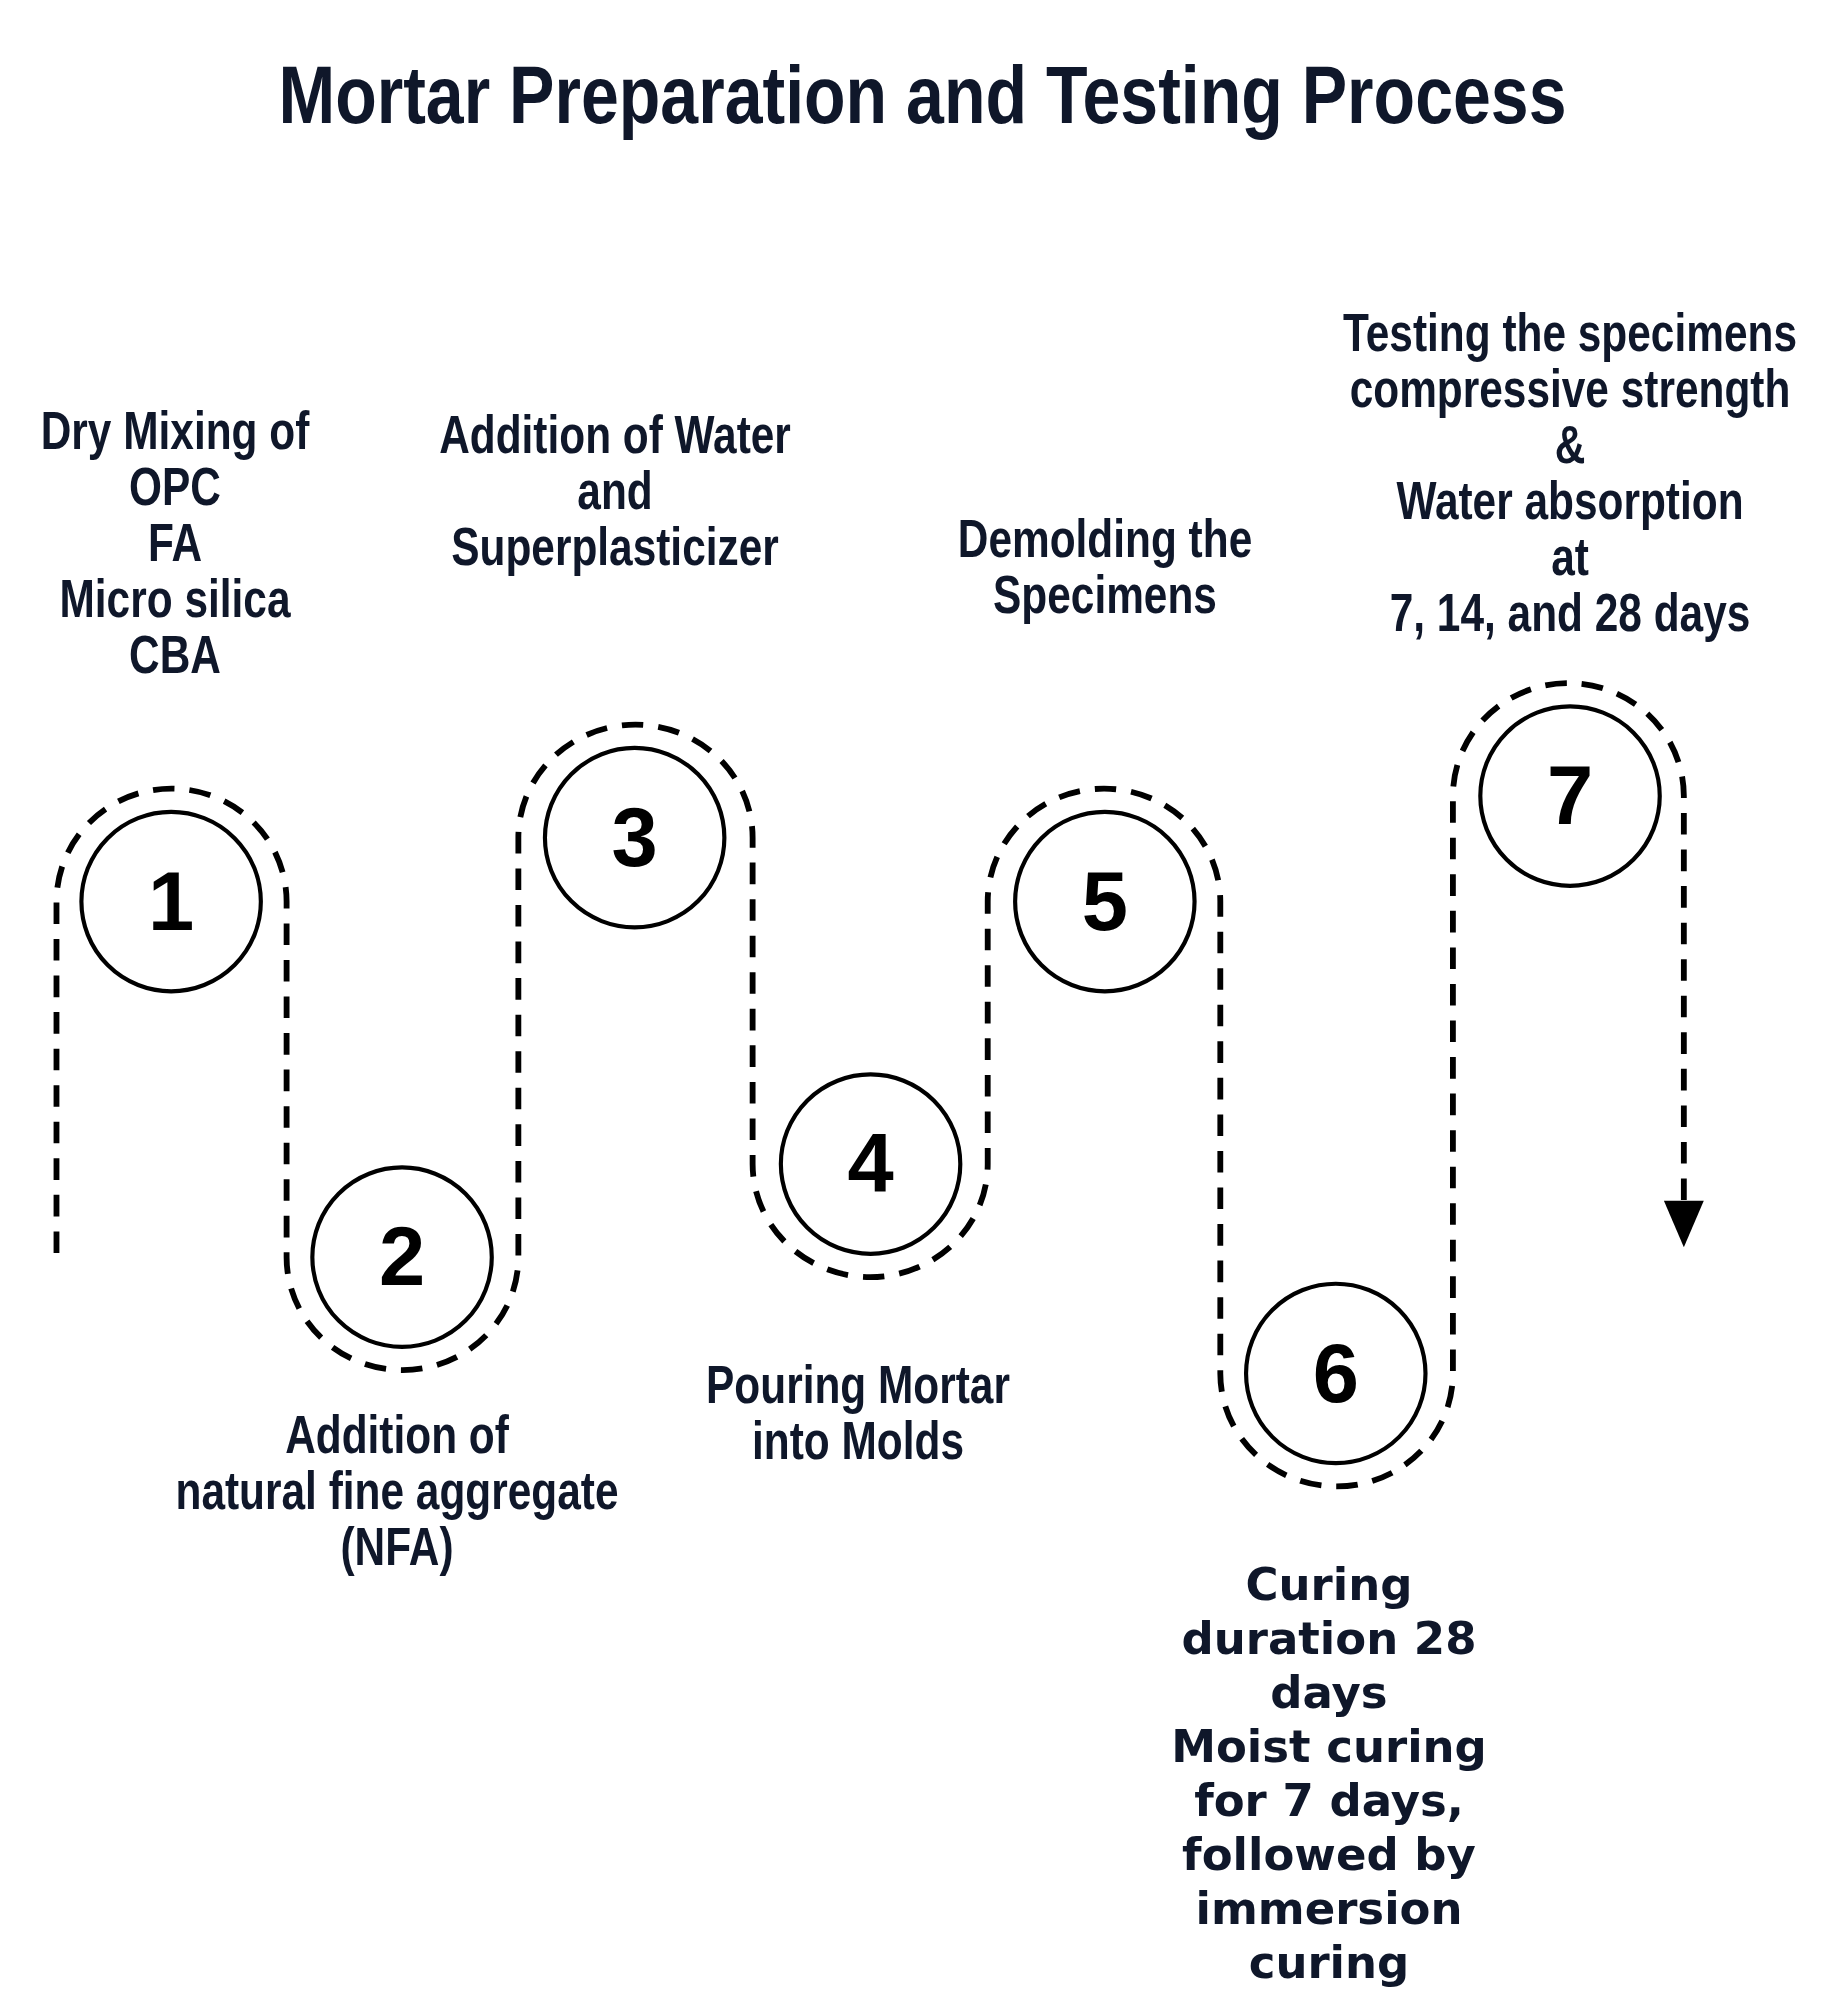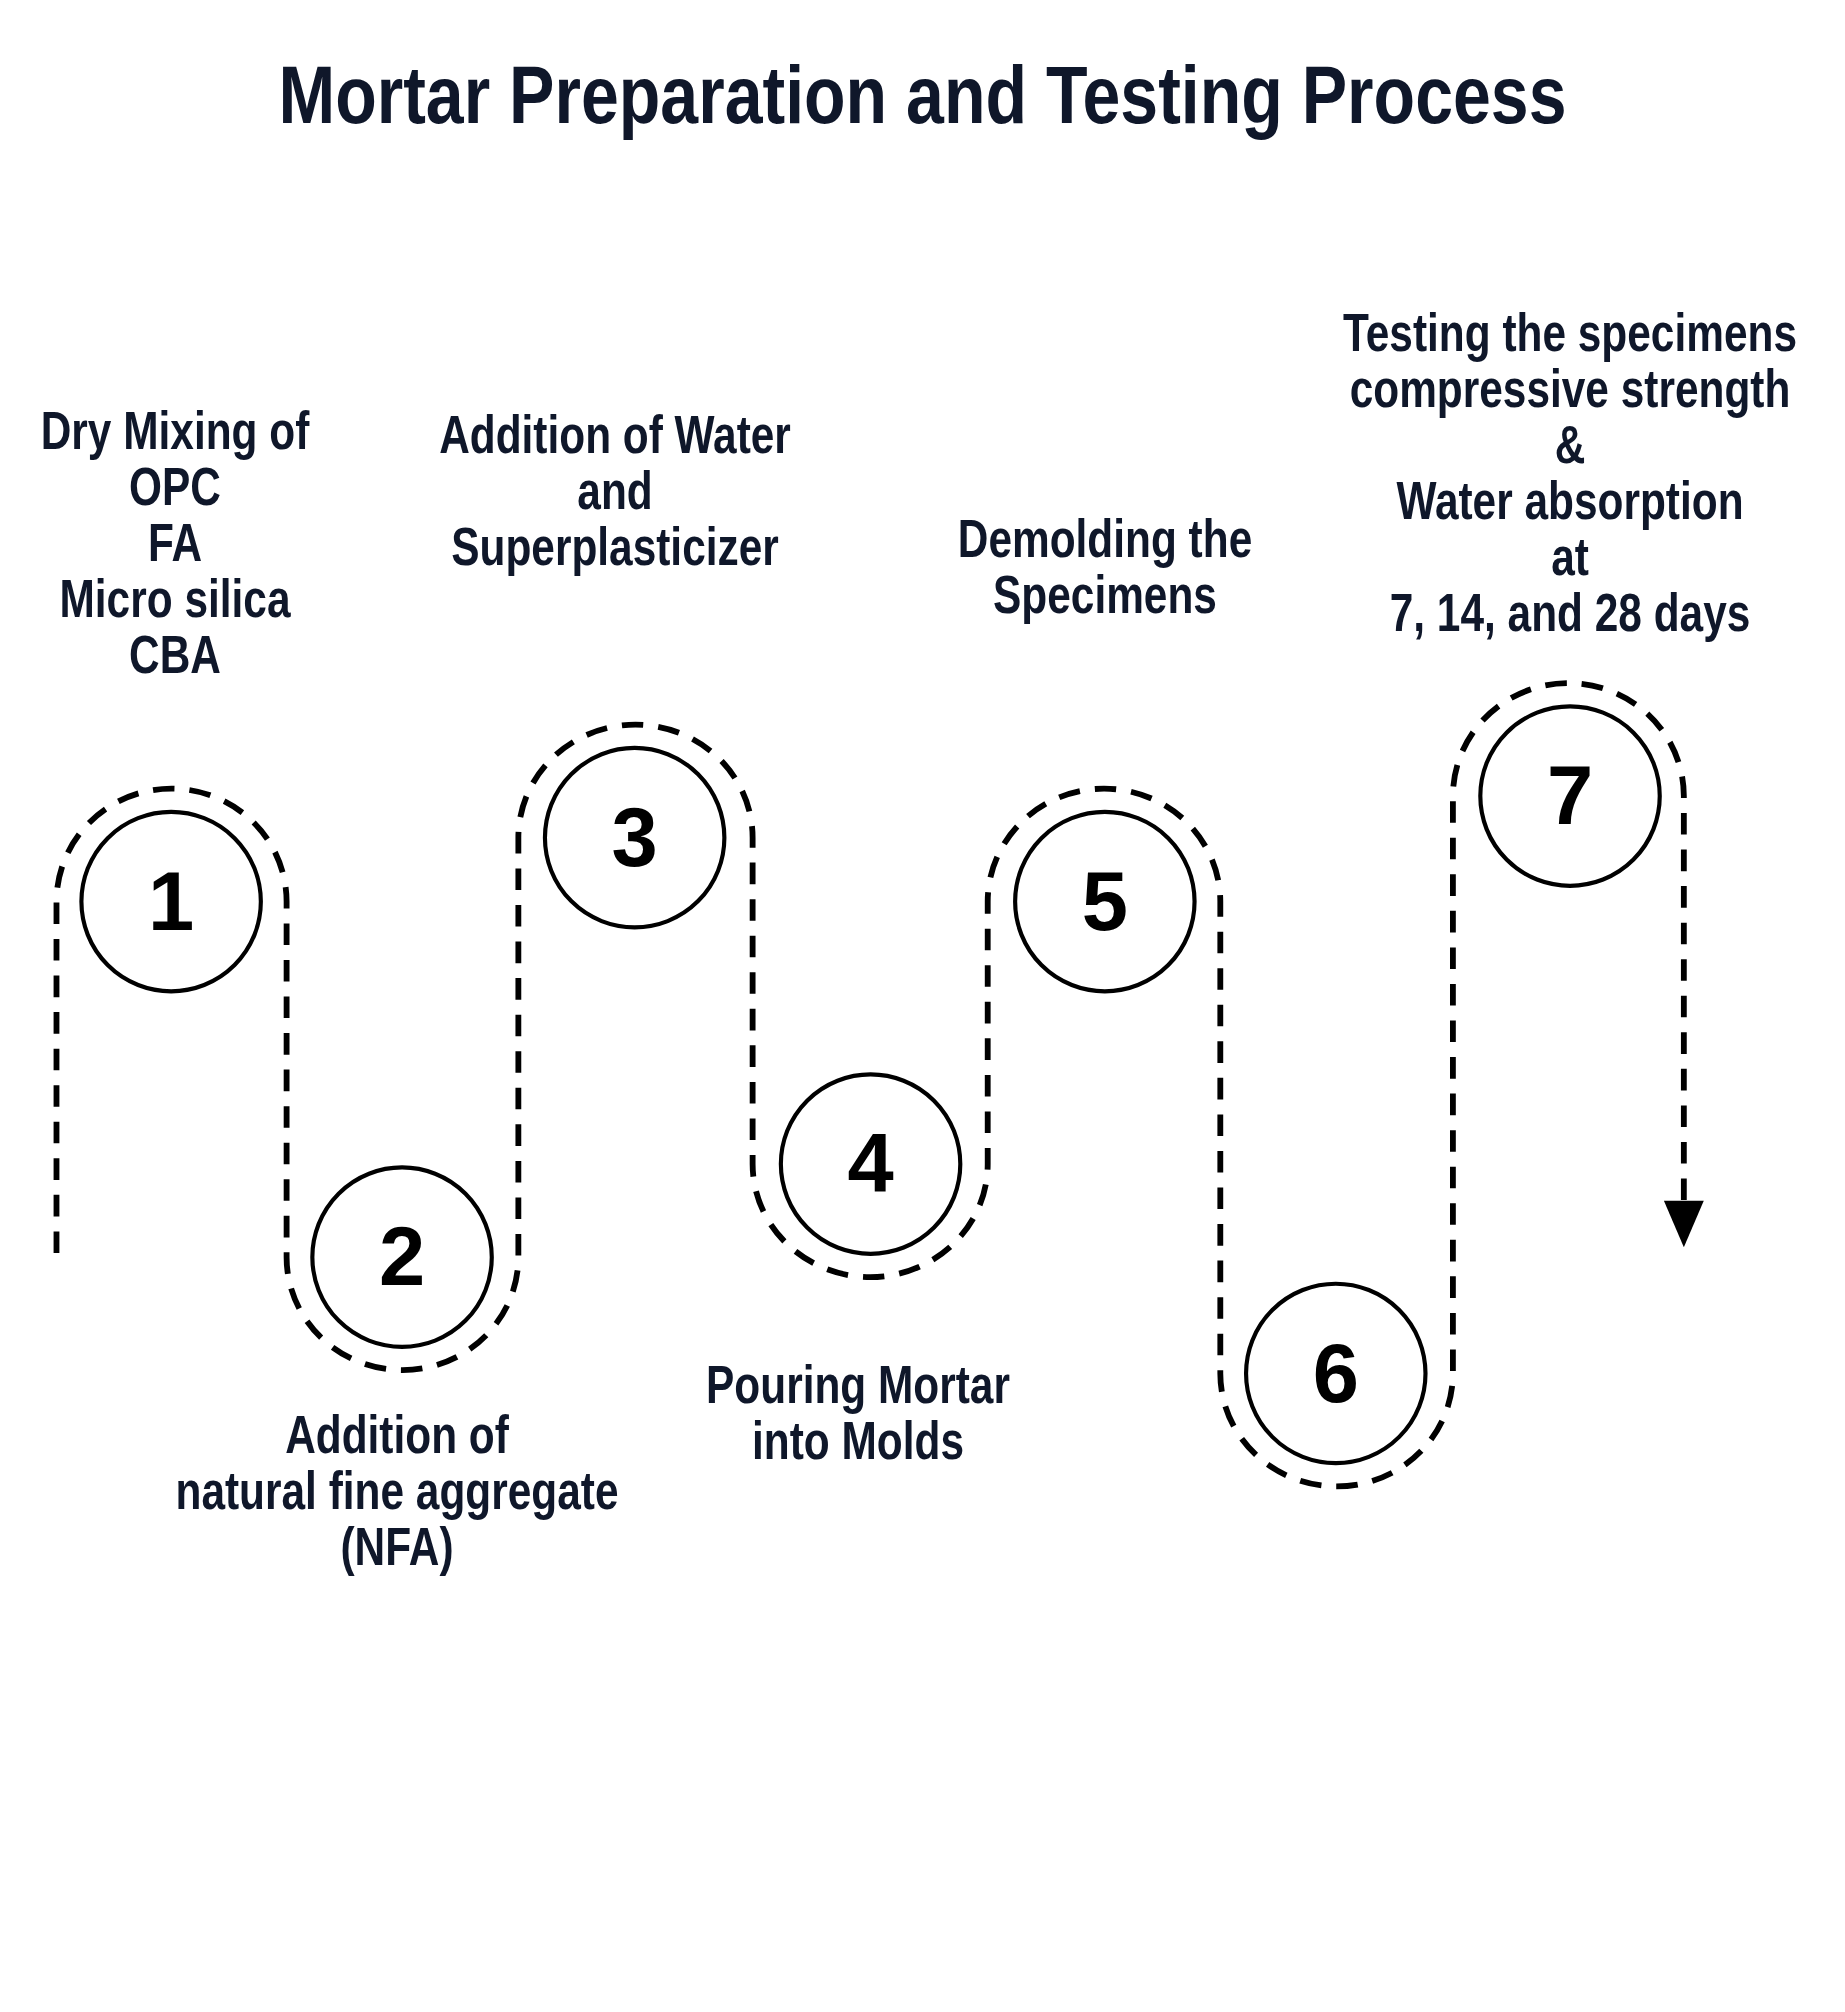--- a/index.html
+++ b/index.html
@@ -103,20 +103,28 @@
 compressive strength
 &amp;
 Water absorption
 at
 7, 14, and 28 days</div>
   <div class="label s4">Pouring Mortar
 into Molds</div>
   <div class="label s2">Addition of
 natural fine aggregate
 (NFA)</div>
+  <div class="label wide s6">Curing
+duration 28
+days
+Moist curing
+for 7 days,
+followed by
+immersion
+curing</div>
 
   <svg class="flow" width="1845" height="2012" viewBox="0 0 2221 2422">
 
     <path class="snake" d="M68 1465 V1042
              A138.5 136 0 0 1 345 1042
              V1470
              A139.5 136 0 0 0 624 1470
              V965
              A141 136 0 0 1 906 965
              V1358

